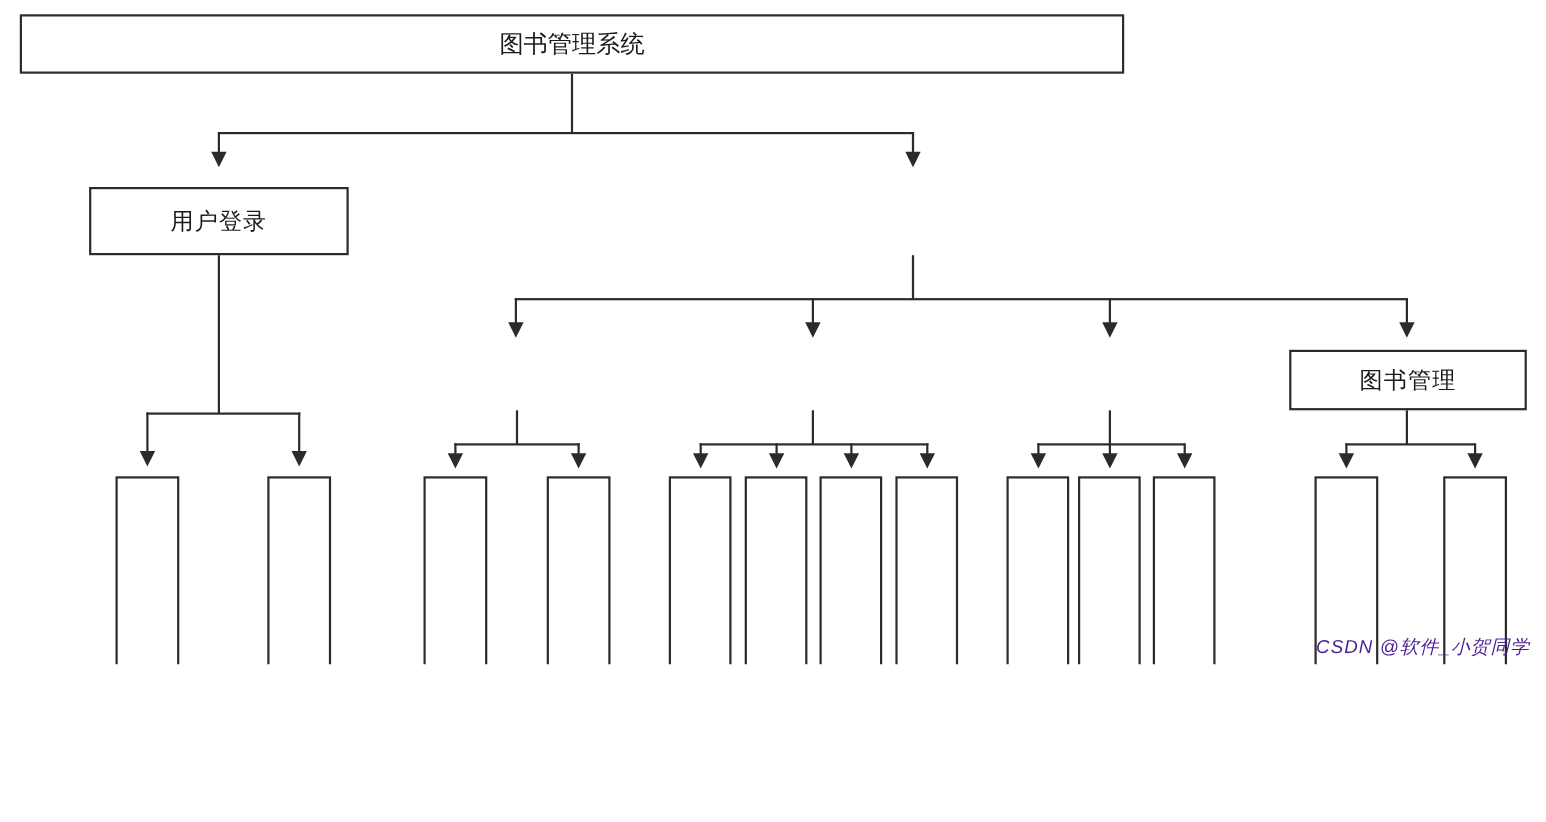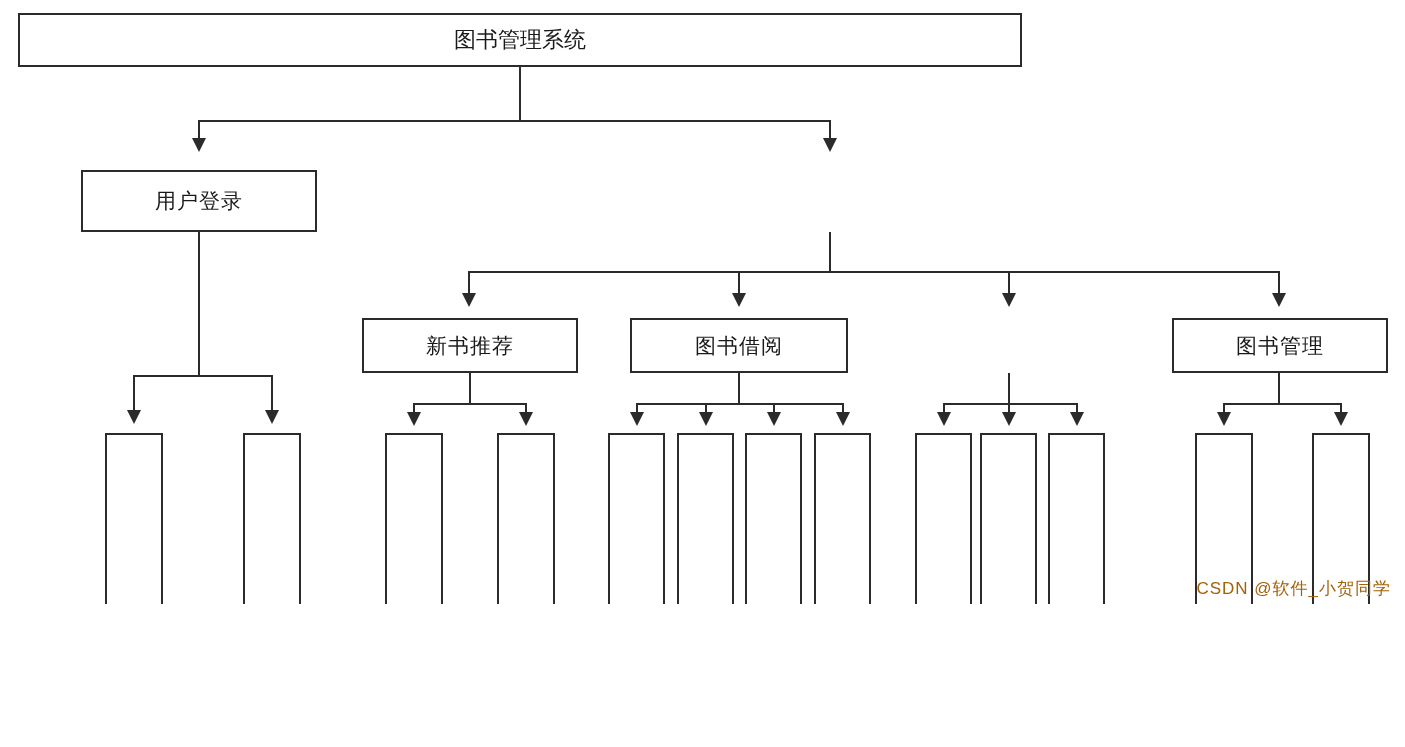--- a/index.html
+++ b/index.html
@@ -57,24 +57,25 @@
     border-left:7px solid transparent;
     border-right:7px solid transparent;
     border-top:14px solid #2b2b2b;
   }
   
   #watermark{
     position:absolute;
     right:14px;
     bottom:4px;
     font-size:17px;
-    color:#a16207;
+    color:#4c1d95;
     letter-spacing:1px;
     white-space:nowrap;
     pointer-events:none;
+    font-style:italic;
   }
 </style>
 </head>
 <body>
 
 <div id="canvas">
 
   <div class="node root" style="left:18px;top:13px;width:1004px;height:54px;">
     <span>图书管理系统</span>
   </div>
@@ -103,26 +104,20 @@
   <div class="lineH" style="left:468px;top:271px;width:812px;"></div>
   <div class="lineV" style="left:468px;top:271px;height:25px;"></div>
   <div class="arrow" style="left:462px;top:293px;"></div>
   <div class="lineV" style="left:738px;top:271px;height:25px;"></div>
   <div class="arrow" style="left:732px;top:293px;"></div>
   <div class="lineV" style="left:1008px;top:271px;height:25px;"></div>
   <div class="arrow" style="left:1002px;top:293px;"></div>
   <div class="lineV" style="left:1278px;top:271px;height:25px;"></div>
   <div class="arrow" style="left:1272px;top:293px;"></div>
 
-  <div class="node h" style="left:362px;top:318px;width:216px;height:55px;">
-    <span>新书推荐</span>
-  </div>
-  <div class="node h" style="left:630px;top:318px;width:218px;height:55px;">
-    <span>图书借阅</span>
-  </div>
   <div class="node h" style="left:1172px;top:318px;width:216px;height:55px;">
     <span>图书管理</span>
   </div>
 
   <div class="lineV" style="left:469px;top:373px;height:31px;"></div>
   <div class="lineH" style="left:413px;top:403px;width:114px;"></div>
   <div class="lineV" style="left:413px;top:403px;height:12px;"></div>
   <div class="arrow" style="left:407px;top:412px;"></div>
   <div class="lineV" style="left:525px;top:403px;height:12px;"></div>
   <div class="arrow" style="left:519px;top:412px;"></div>

